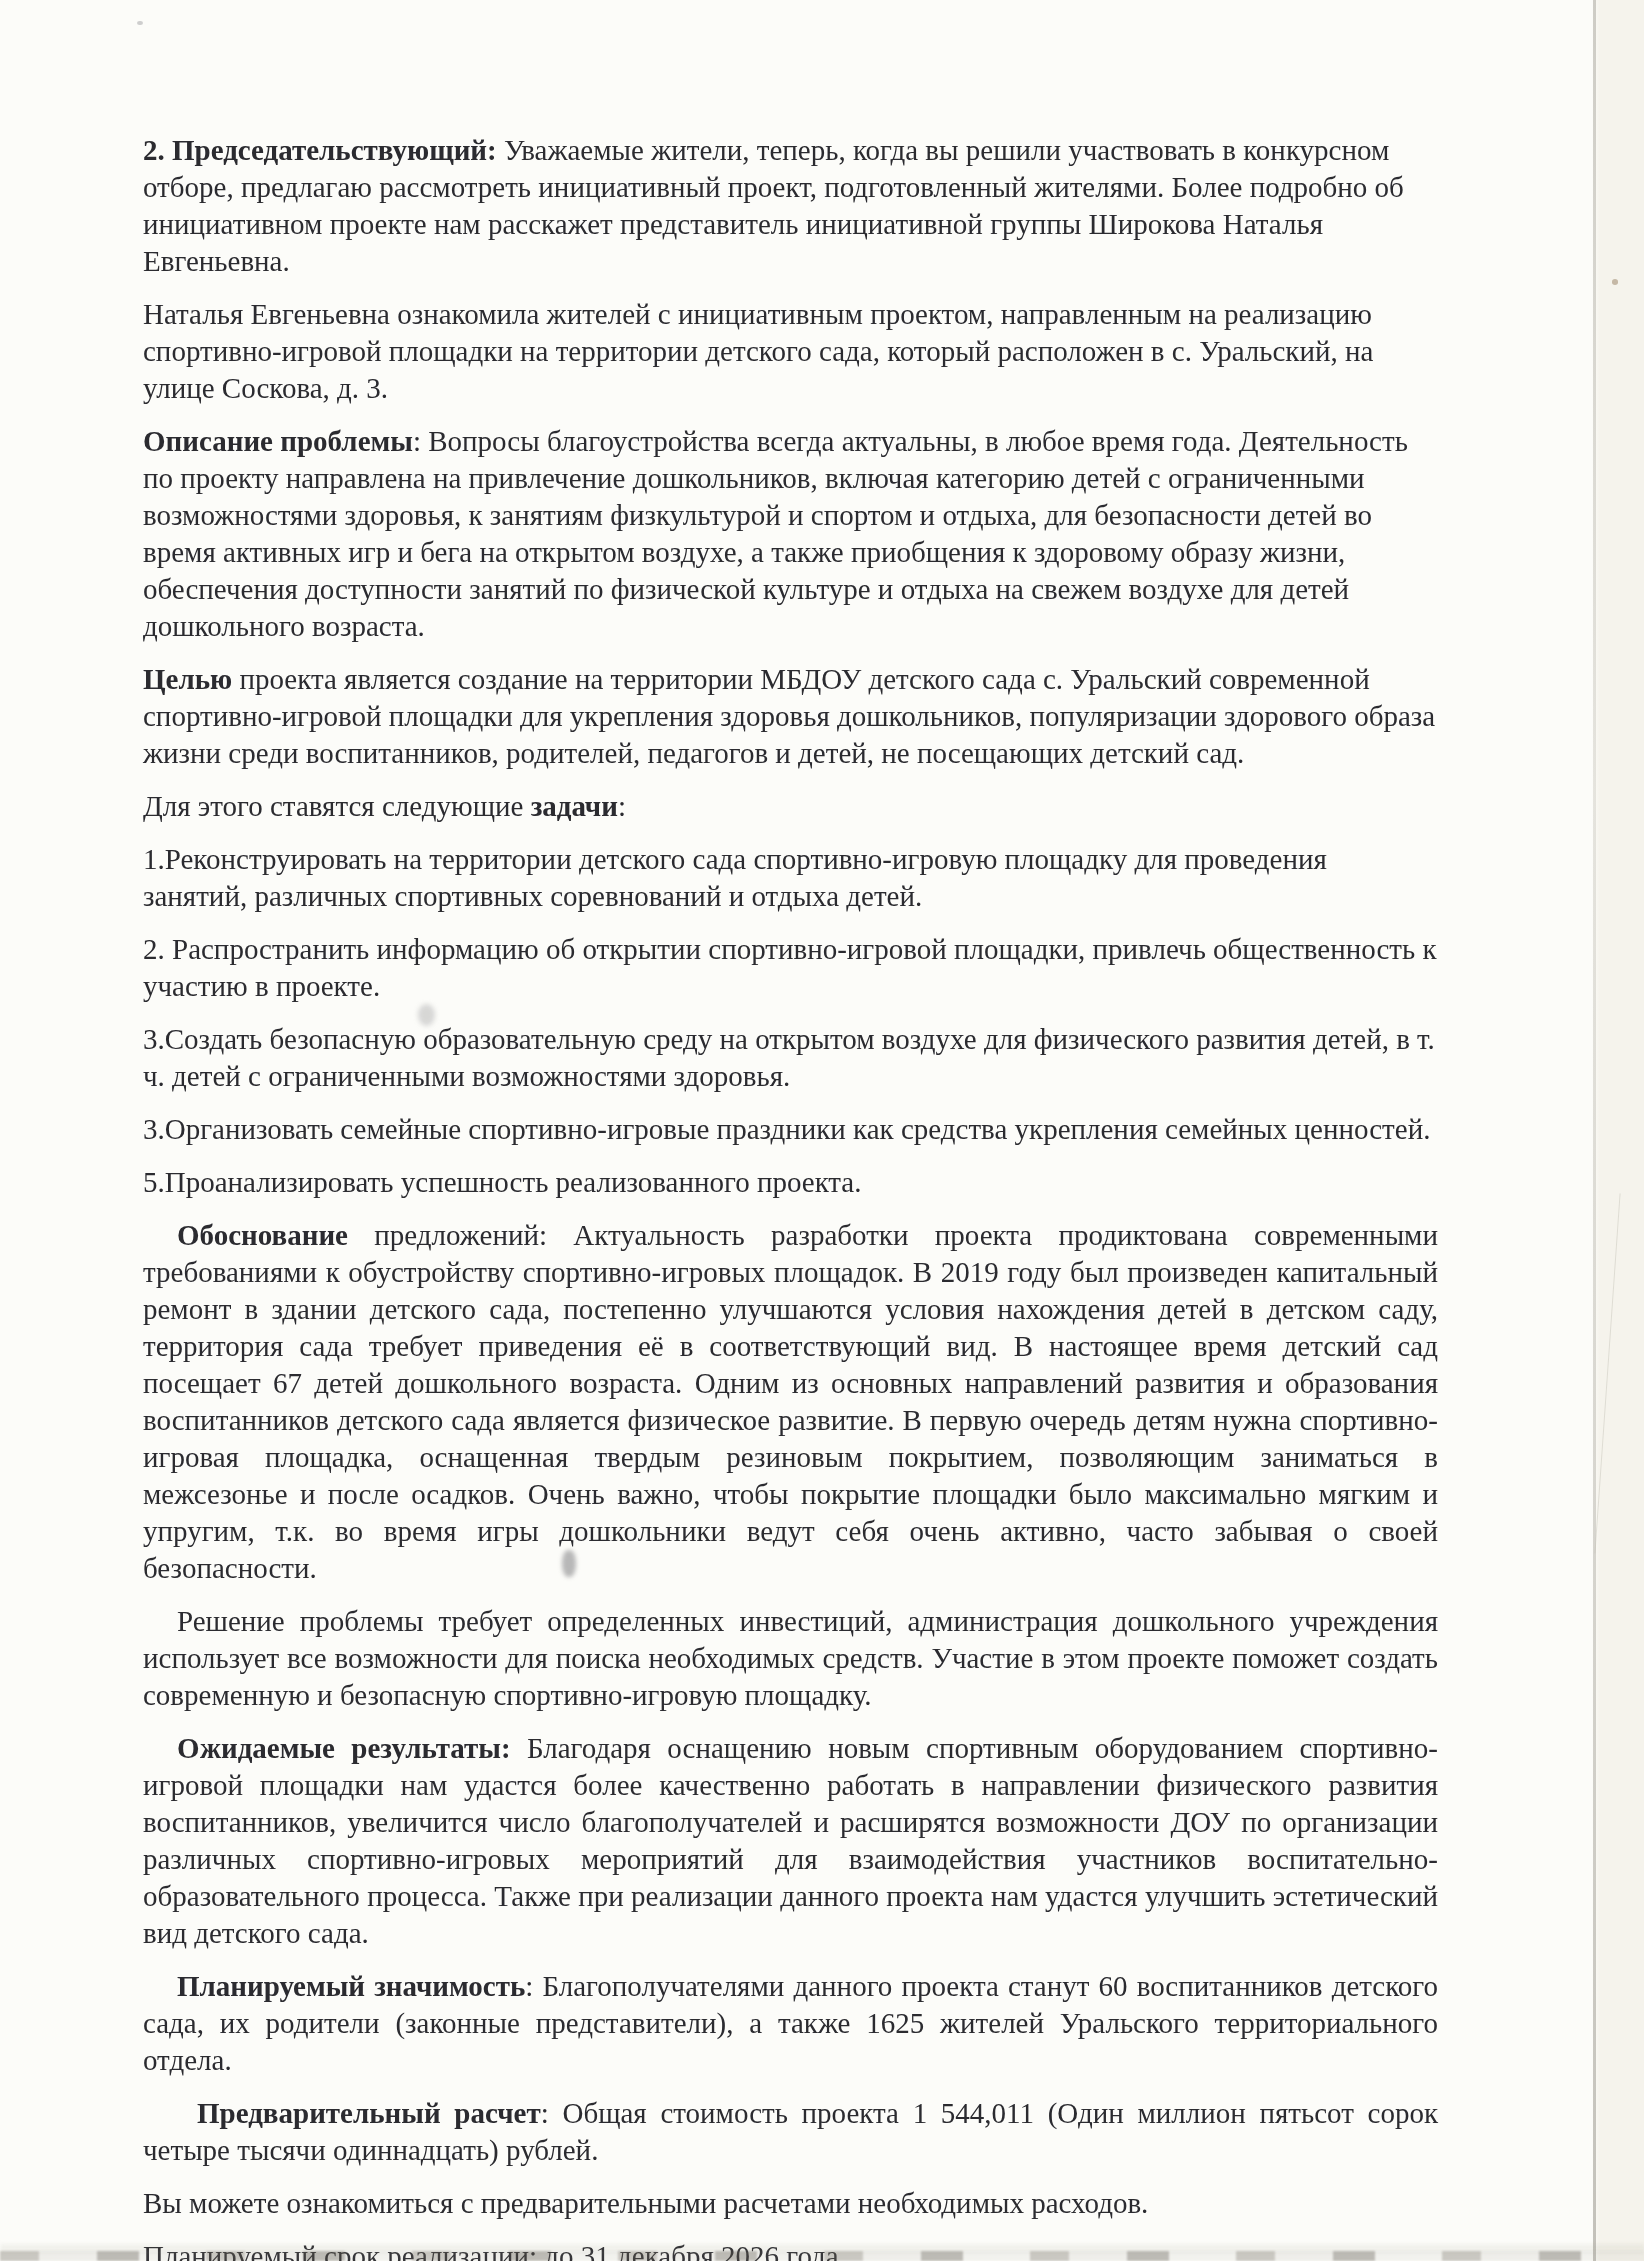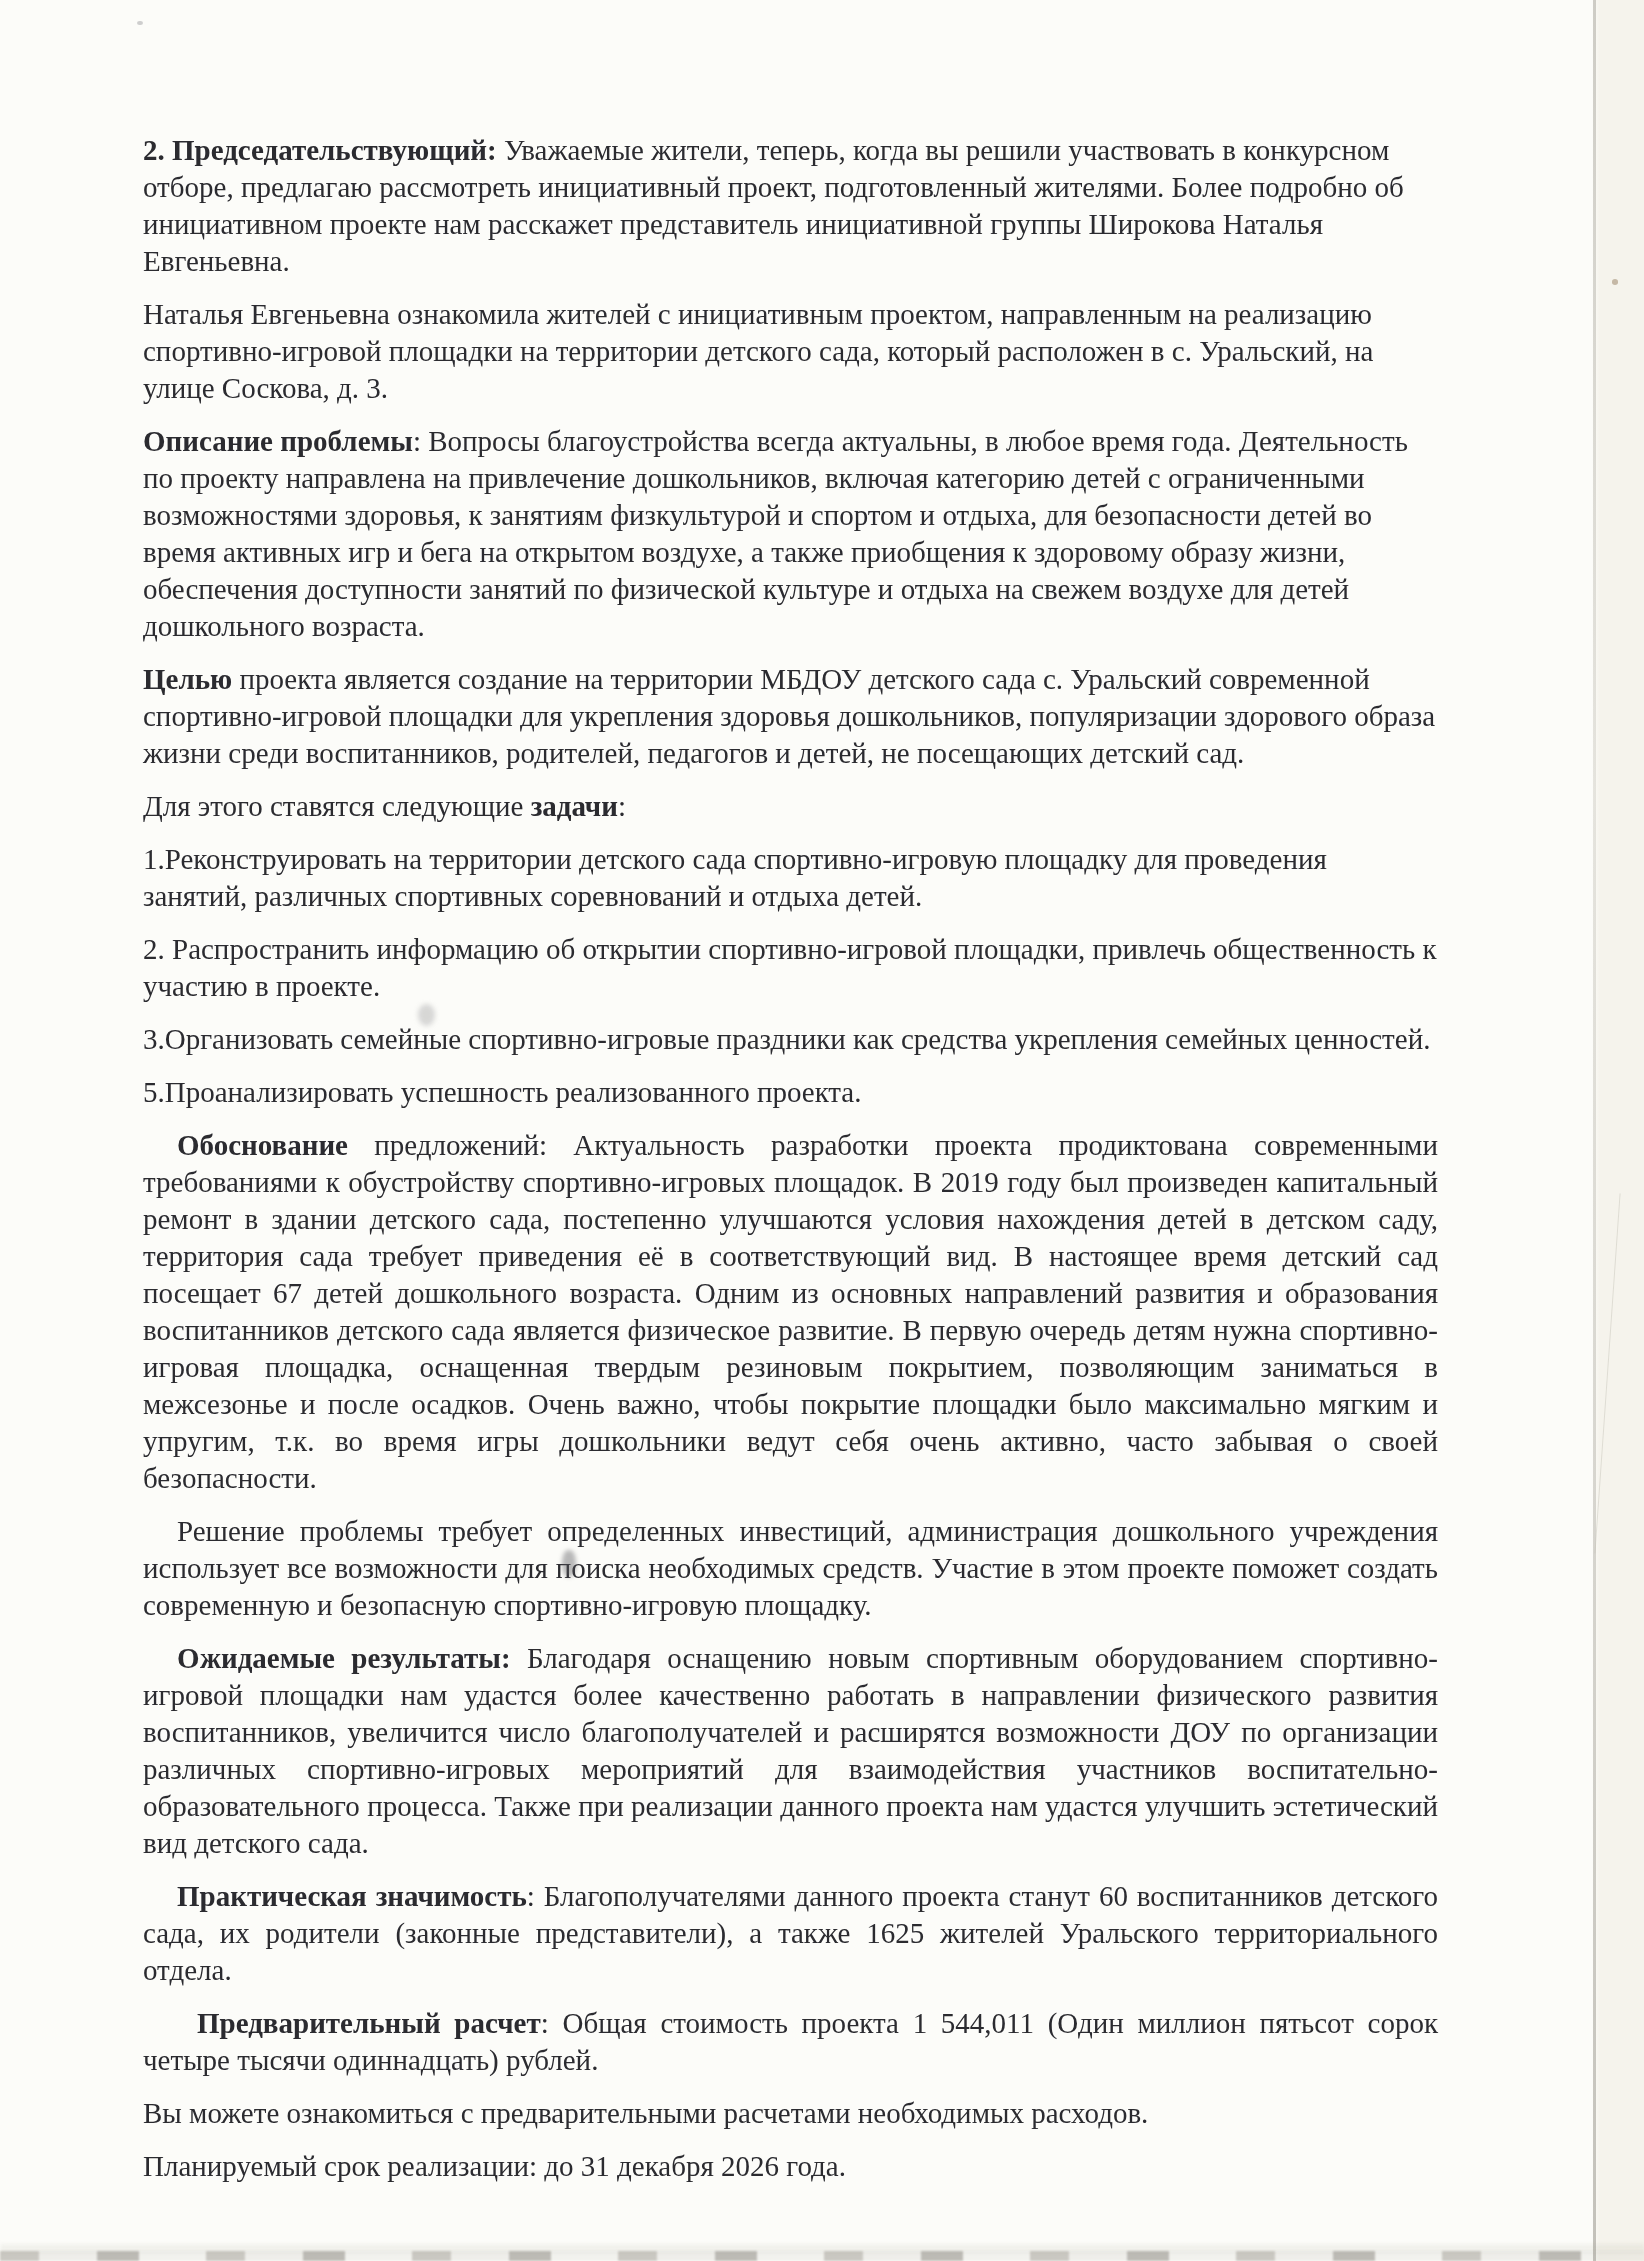--- a/index.html
+++ b/index.html
@@ -71,26 +71,27 @@
 <div class="page"></div>
 
 <div class="text-block">
     <p class=""><b>2. Председательствующий:</b><span> Уважаемые жители, теперь, когда вы решили участвовать в конкурсном отборе, предлагаю рассмотреть инициативный проект, подготовленный жителями. Более подробно об инициативном проекте нам расскажет представитель инициативной группы Широкова Наталья Евгеньевна.</span></p>
     <p class=""><span>Наталья Евгеньевна ознакомила жителей с инициативным проектом, направленным на реализацию спортивно-игровой площадки на территории детского сада, который расположен в с. Уральский, на улице Соскова, д. 3.</span></p>
     <p class=""><b>Описание проблемы</b><span>: Вопросы благоустройства всегда актуальны, в любое время года. Деятельность по проекту направлена на привлечение дошкольников, включая категорию детей с ограниченными возможностями здоровья, к занятиям физкультурой и спортом и отдыха, для безопасности детей во время активных игр и бега на открытом воздухе, а также приобщения к здоровому образу жизни, обеспечения доступности занятий по физической культуре и отдыха на свежем воздухе для детей дошкольного возраста.</span></p>
     <p class=""><b>Целью</b><span> проекта является создание на территории МБДОУ детского сада с. Уральский современной спортивно-игровой площадки для укрепления здоровья дошкольников, популяризации здорового образа жизни среди воспитанников, родителей, педагогов и детей, не посещающих детский сад.</span></p>
     <p class=""><span>Для этого ставятся следующие </span><b>задачи</b><span>:</span></p>
     <p class=""><span>1.Реконструировать на территории детского сада спортивно-игровую площадку для проведения занятий, различных спортивных соревнований и отдыха детей.</span></p>
     <p class=""><span>2. Распространить информацию об открытии спортивно-игровой площадки, привлечь общественность к участию в проекте.</span></p>
+    <p class=""><span>3.Создать безопасную образовательную среду на открытом воздухе для физического развития детей, в т. ч. детей с ограниченными возможностями здоровья.</span></p>
     <p class=""><span>3.Организовать семейные спортивно-игровые праздники как средства укрепления семейных ценностей.</span></p>
     <p class=""><span>5.Проанализировать успешность реализованного проекта.</span></p>
     <p class="j is"><b>Обоснование</b><span> предложений: Актуальность разработки проекта продиктована современными требованиями к обустройству спортивно-игровых площадок. В 2019 году был произведен капитальный ремонт в здании детского сада, постепенно улучшаются условия нахождения детей в детском саду, территория сада требует приведения её в соответствующий вид. В настоящее время детский сад посещает 67 детей дошкольного возраста. Одним из основных направлений развития и образования  воспитанников детского сада является физическое развитие. В первую очередь детям нужна спортивно-игровая площадка, оснащенная твердым резиновым покрытием, позволяющим заниматься в межсезонье и после осадков. Очень важно, чтобы покрытие площадки было максимально мягким и упругим, т.к. во время игры дошкольники ведут себя очень активно, часто забывая о своей безопасности.</span></p>
     <p class="j is"><span>Решение проблемы требует определенных инвестиций, администрация дошкольного учреждения использует все возможности для поиска необходимых средств. Участие в этом проекте поможет создать современную и безопасную спортивно-игровую площадку.</span></p>
     <p class="j is"><b>Ожидаемые результаты:</b><span> Благодаря оснащению новым спортивным оборудованием спортивно-игровой площадки нам удастся более качественно работать в направлении физического развития воспитанников, увеличится число благополучателей и расширятся возможности ДОУ по организации различных спортивно-игровых мероприятий для взаимодействия участников воспитательно-образовательного процесса. Также при реализации данного проекта нам удастся улучшить эстетический вид детского сада.</span></p>
-    <p class="j is"><b>Практическая значимость</b><span>: Благополучателями данного проекта станут 60 воспитанников детского сада, их родители (законные представители), а также 1625 жителей Уральского территориального отдела.</span></p>
+    <p class="j is"><b>Планируемый значимость</b><span>: Благополучателями данного проекта станут 60 воспитанников детского сада, их родители (законные представители), а также 1625 жителей Уральского территориального отдела.</span></p>
     <p class="j il"><b>Предварительный расчет</b><span>: Общая стоимость проекта 1 544,011 (Один миллион пятьсот сорок четыре тысячи одиннадцать) рублей.</span></p>
     <p class=""><span>Вы можете ознакомиться с предварительными расчетами необходимых расходов.</span></p>
     <p class=""><span>Планируемый срок реализации: до 31 декабря 2026 года.</span></p>
   </div>
 
 <div class="edge-line"></div>
 <div class="crease"></div>
 <div class="speck speck-a"></div>
 <div class="speck speck-b"></div>
 <div class="speck smudge-a"></div>

